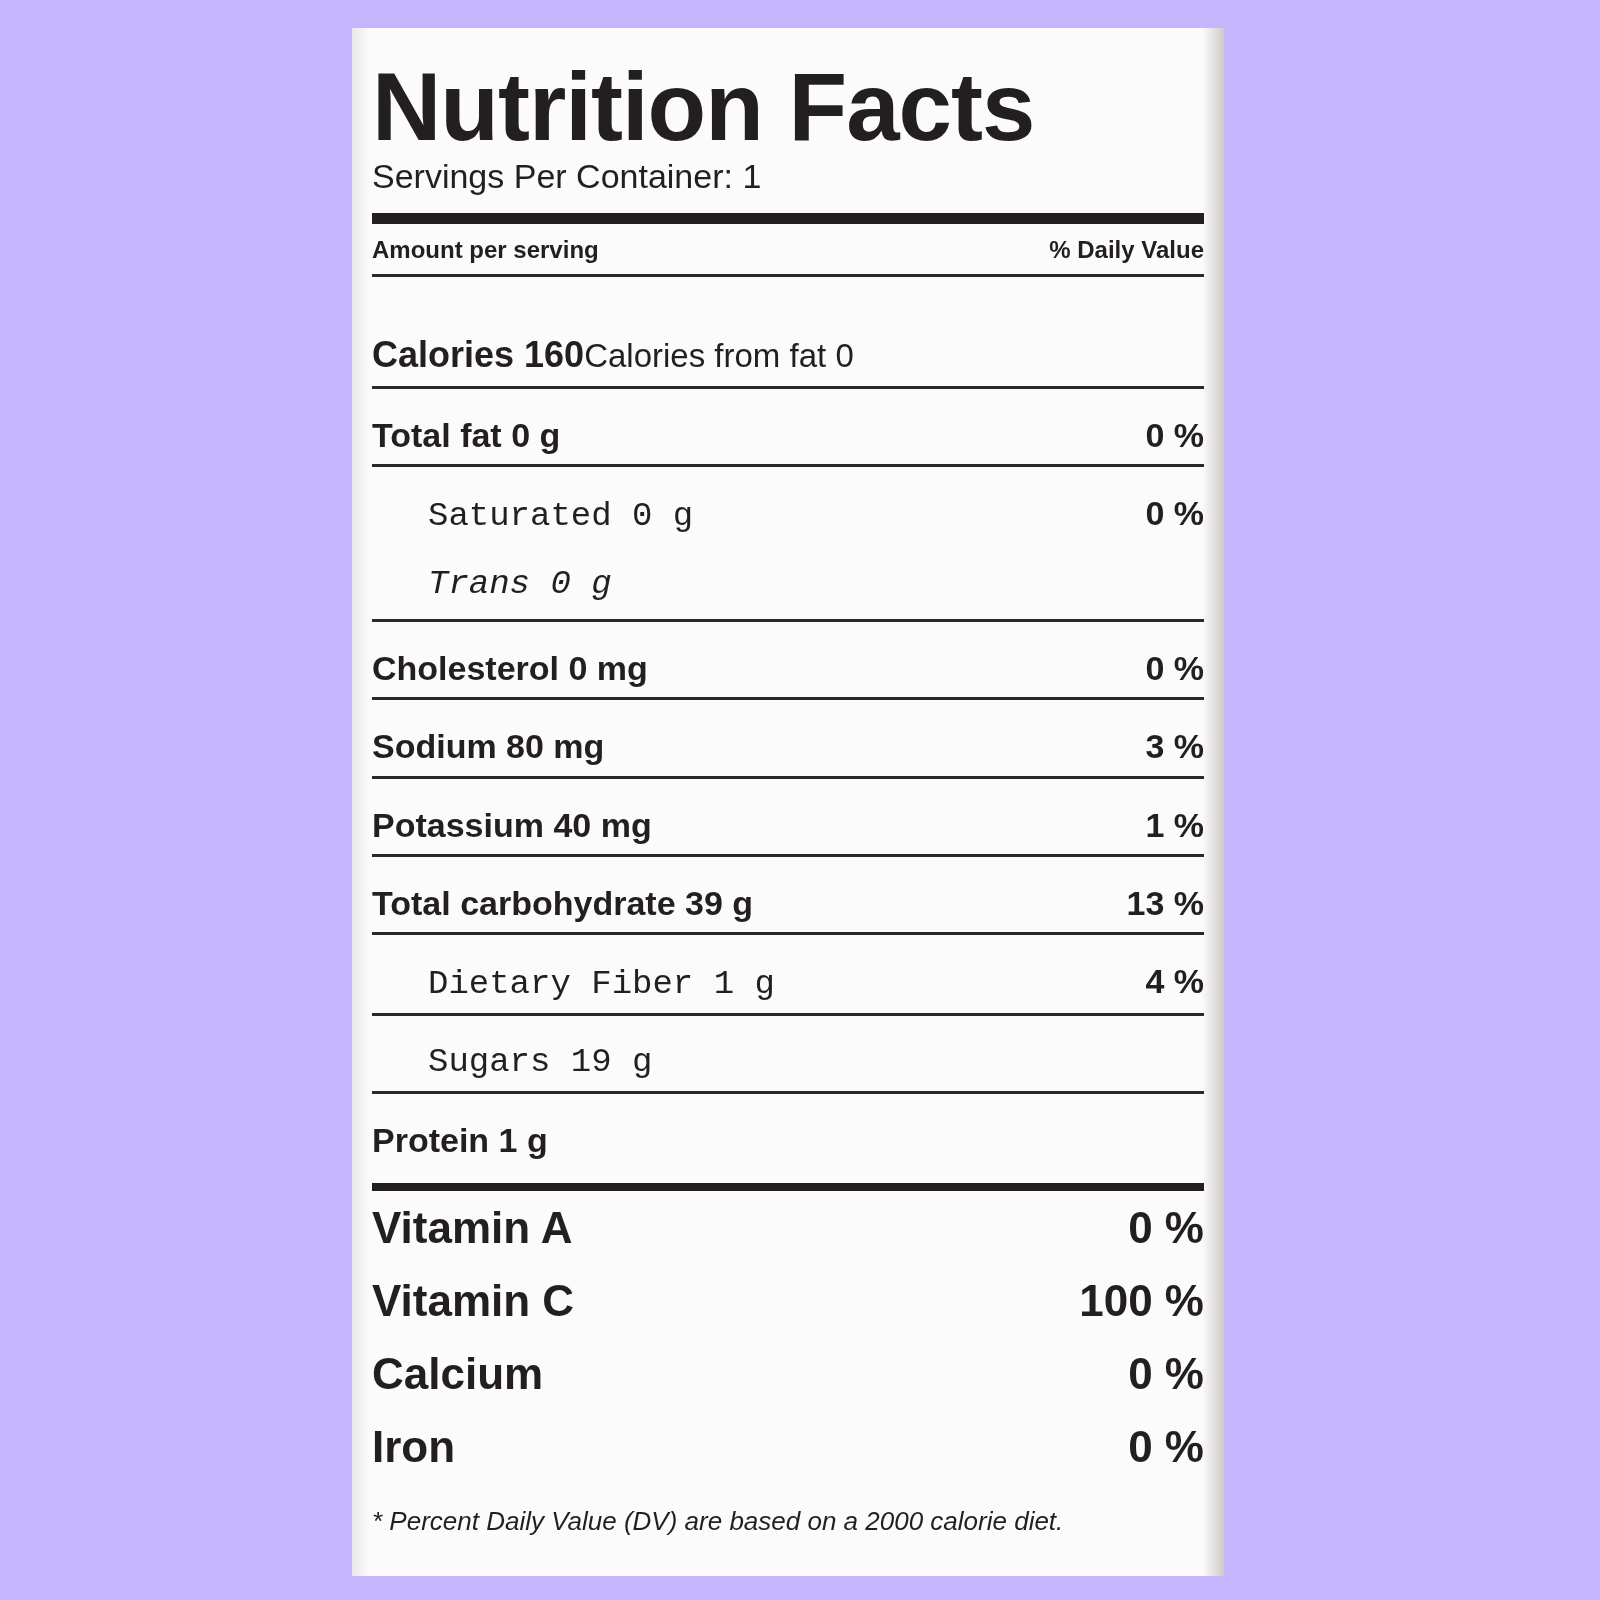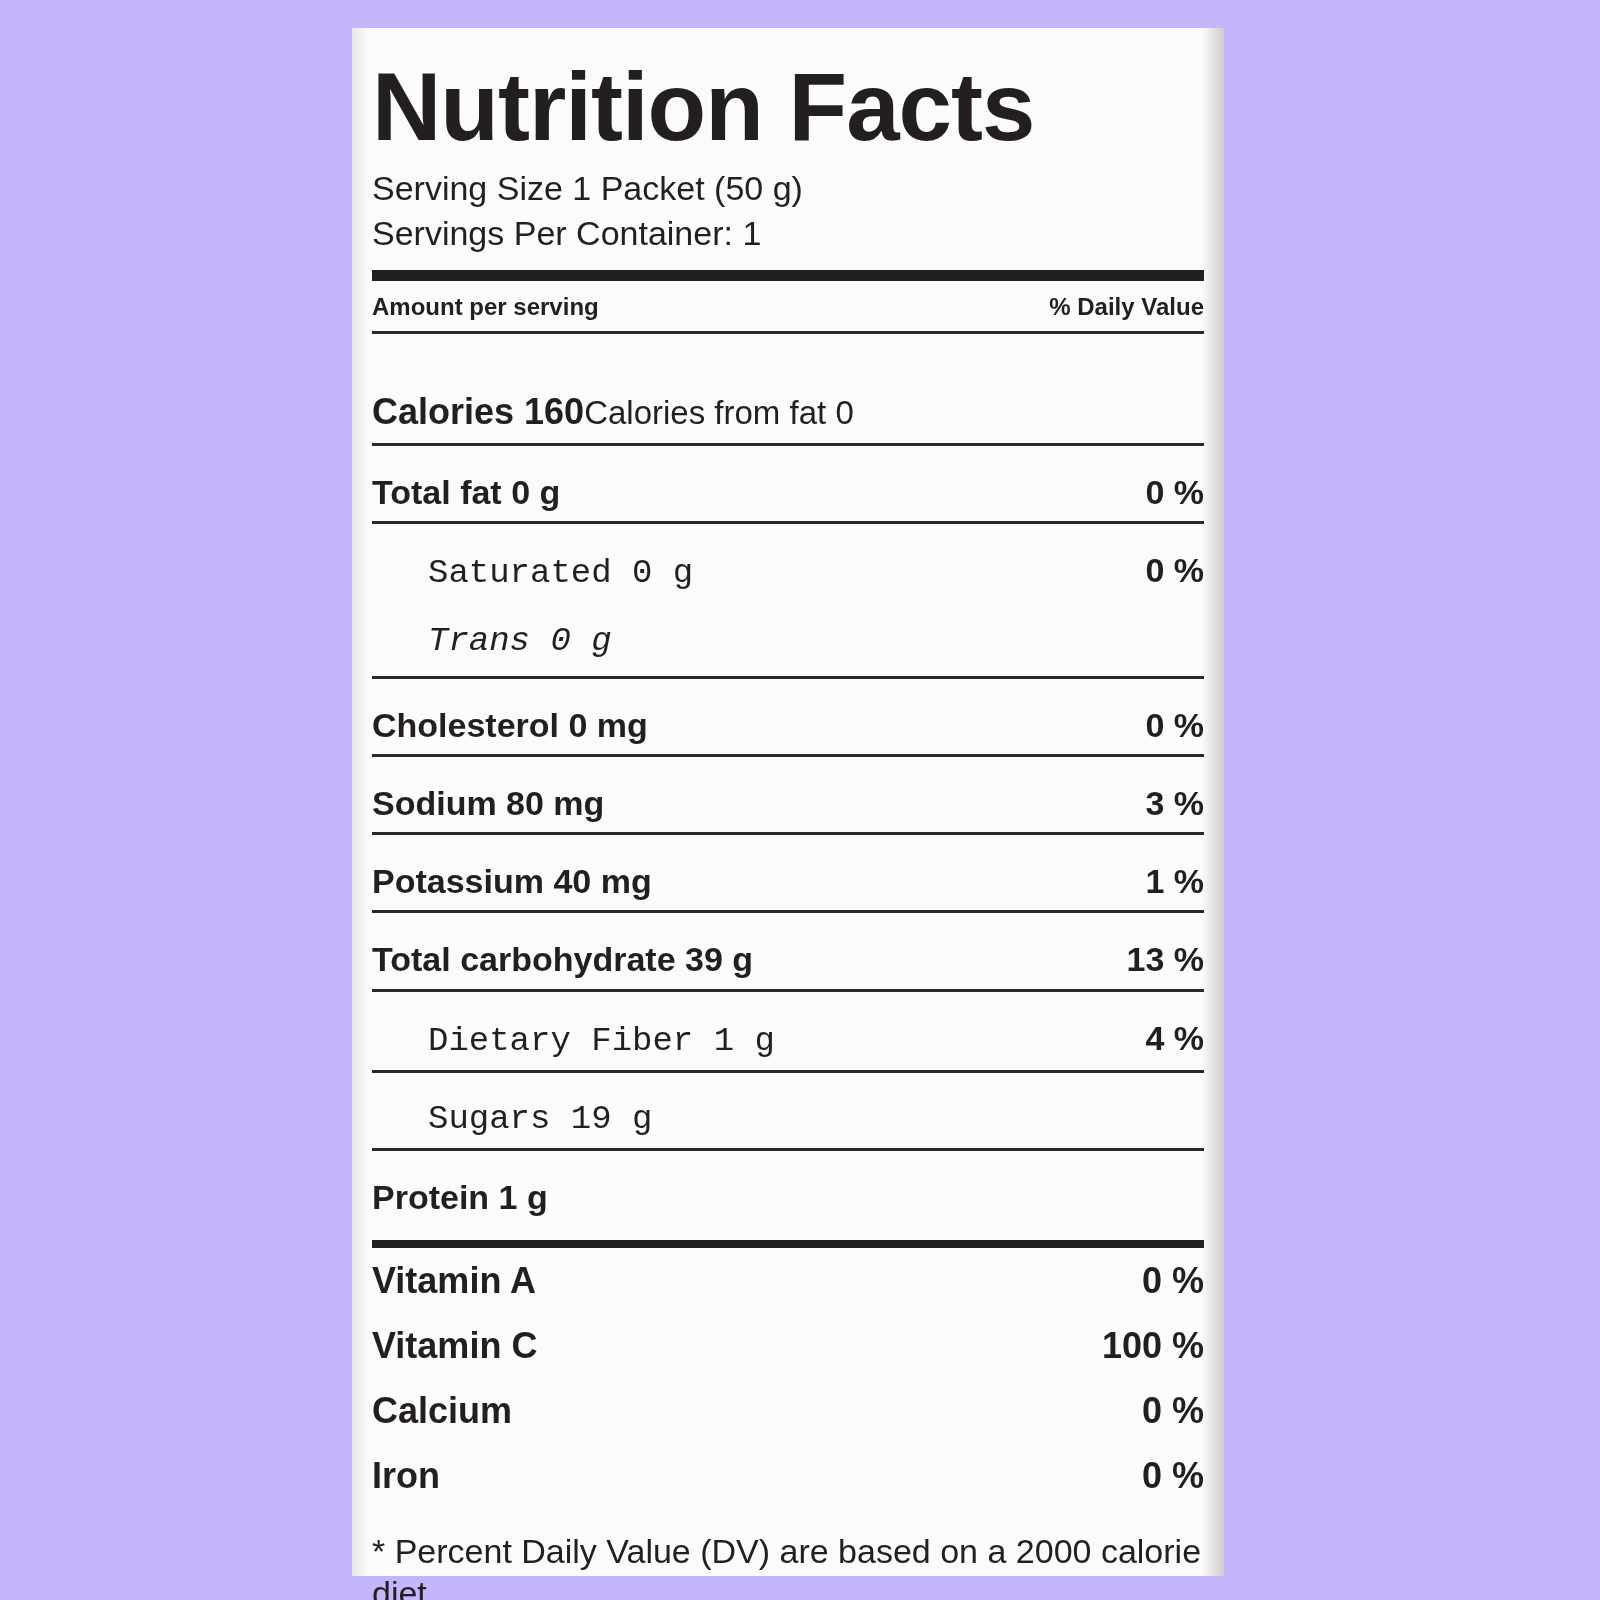--- a/index.html
+++ b/index.html
@@ -113,45 +113,45 @@
     padding: 10px 0 10px 0;
     margin-top: 47px;
   }
   .cal-left { font-size: 36px; font-weight: bold; }
   .cal-right { font-size: 33px; }
 
   .vit-row {
     display: flex;
     align-items: baseline;
     justify-content: space-between;
-    font-size: 36px;
+    font-size: 44px;
     font-weight: bold;
     padding: 12px 0 11px 0;
   }
 
   .footnote {
-    font-size: 34px;
+    font-size: 26px;
     padding-top: 22px;
     line-height: 1.25;
+    font-style: italic;
   }
 
   .spacer-sm { height: 6px; }
   .spacer-md { height: 14px; }
 </style>
 </head>
 <body>
 
 <div class="page">
   <div class="panel"></div>
 
   <div class="nf">
 
     <div class="nf-title">Nutrition Facts</div>
 
-    <div class="serving">Serving Size 1 Packet (50 g)</div>
     <div class="serving" style="margin-top:0">Servings Per Container: 1</div>
 
     <div class="rule-thick"></div>
 
     <div class="hdr-row">
       <span class="left">Amount per serving</span>
       <span class="right">% Daily Value</span>
     </div>
 
     <div class="rule-thin"></div>

